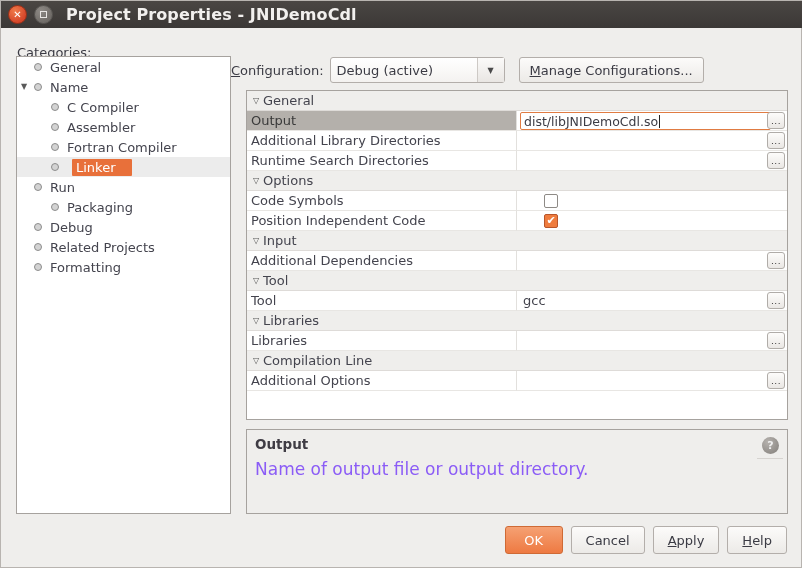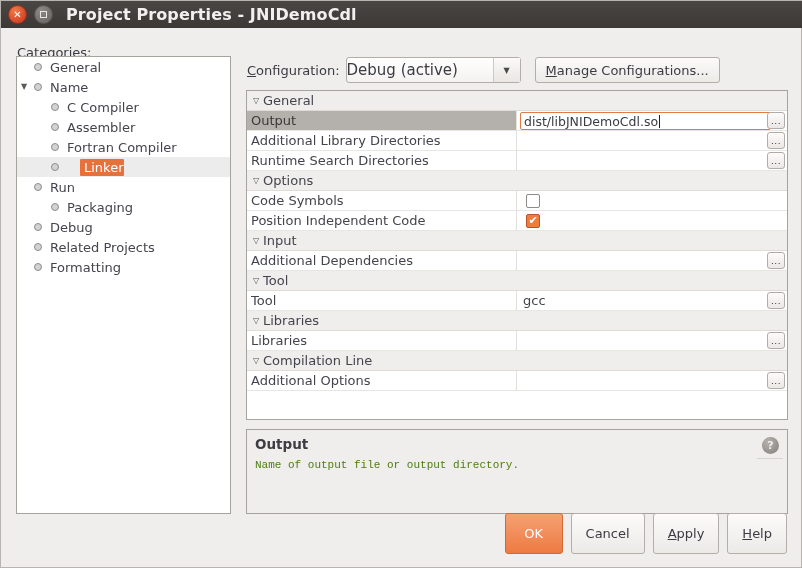--- a/index.html
+++ b/index.html
@@ -77,36 +77,36 @@
     width: 14px; flex: none;
     display: flex; align-items: center; justify-content: center;
   }
   .bullet i {
     display: block; width: 6px; height: 6px; border-radius: 50%;
     background: #d3d3d3; border: 1px solid #8d8d8d;
   }
   .tlabel { padding-left: 5px; white-space: nowrap; }
   .tlabel.hl {
     background: #e8703a; color: #ffffff;
-    padding: 1px 0 1px 4px; margin-left: 18px; border-radius: 1px;
+    padding: 1px 16px 1px 4px; margin-left: 10px; border-radius: 1px;
   }
   
   .conf-row {
-    position: absolute; left: 246px; top: 56px;
+    position: absolute; left: 230px; top: 56px;
     display: flex; align-items: center;
   }
   .conf-label { font-size: 13px; color: #3b3b44; margin-right: 6px; }
   .combo {
     width: 175px; height: 26px;
     border: 1px solid #b3aeaa; border-radius: 3px;
     background: linear-gradient(to bottom, #ffffff, #f4f2f0);
     display: flex; align-items: center; box-sizing: border-box;
   }
   .combo-val {
-    flex: 1; font-size: 15px; color: #3b3b44;
+    flex: 1; padding-left: 6px; font-size: 13px; color: #3b3b44;
     white-space: nowrap; overflow: hidden;
   }
   .combo-arrow {
     width: 26px; height: 24px; flex: none;
     border-left: 1px solid #cdc9c5;
     background: linear-gradient(to bottom, #fbfaf9, #e9e6e3);
     display: flex; align-items: center; justify-content: center;
     font-size: 8px; color: #4a4a4a;
   }
   .btn {
@@ -141,21 +141,21 @@
     border-right: 1px solid #e2e0dd; border-bottom: 1px solid #e8e6e3;
     font-size: 13px; color: #44444e;
     display: flex; align-items: center; padding-left: 4px;
     box-sizing: border-box;
   }
   .prow.sel .pname { background: #b4b0ab; color: #3a3a3a; }
   .pval {
     flex: 1;
     border-bottom: 1px solid #e8e6e3;
     display: flex; align-items: center;
-    padding-left: 5px;
+    padding-left: 23px;
     font-size: 13px; color: #44444e;
     position: relative;
     box-sizing: border-box;
   }
   .pval.plain { padding-left: 6px; }
   .browse {
     position: absolute; right: 2px; top: 1px;
     width: 18px; height: 17px;
     border: 1px solid #b0aca8; border-radius: 3px;
     background: linear-gradient(to bottom, #fdfcfb, #eae7e4);
@@ -196,39 +196,39 @@
     background: #efeeec;
     border: 1px solid #a6a29e;
     box-sizing: border-box;
   }
   .desc-title {
     position: absolute; left: 8px; top: 6px;
     font-size: 13.5px; font-weight: bold; color: #3f3c44;
   }
   .desc-body {
     position: absolute; left: 8px; top: 29px;
-    font-size: 11px; color: #4d7c0f; font-family: Liberation Mono, monospace;
+    font-size: 17px; color: #8b5cf6;
   }
   .help-icon {
     position: absolute; right: 8px; top: 7px;
     width: 17px; height: 17px; border-radius: 50%;
     background: radial-gradient(circle at 35% 30%, #b6b2ae, #8f8b87 75%);
     color: #efefef; font-size: 11px; font-weight: bold;
     display: flex; align-items: center; justify-content: center;
   }
   .desc-rule {
     position: absolute; right: 4px; top: 28px; width: 26px; height: 1px;
     background: #d6d3d0;
   }
   
   .btnbar {
     position: absolute; right: 14px; bottom: 13px;
     display: flex; gap: 8px;
   }
-  .btn.dlg { height: 41px; min-width: 58px; padding: 0 14px; }
+  .btn.dlg { height: 28px; min-width: 58px; padding: 0 14px; }
   .btn.primary {
     background: linear-gradient(to bottom, #f5a173, #ee7a42);
     border-color: #cf6a35; color: #ffffff;
   }
 </style>
 </head>
 <body>
 
 <div class="window">
 

